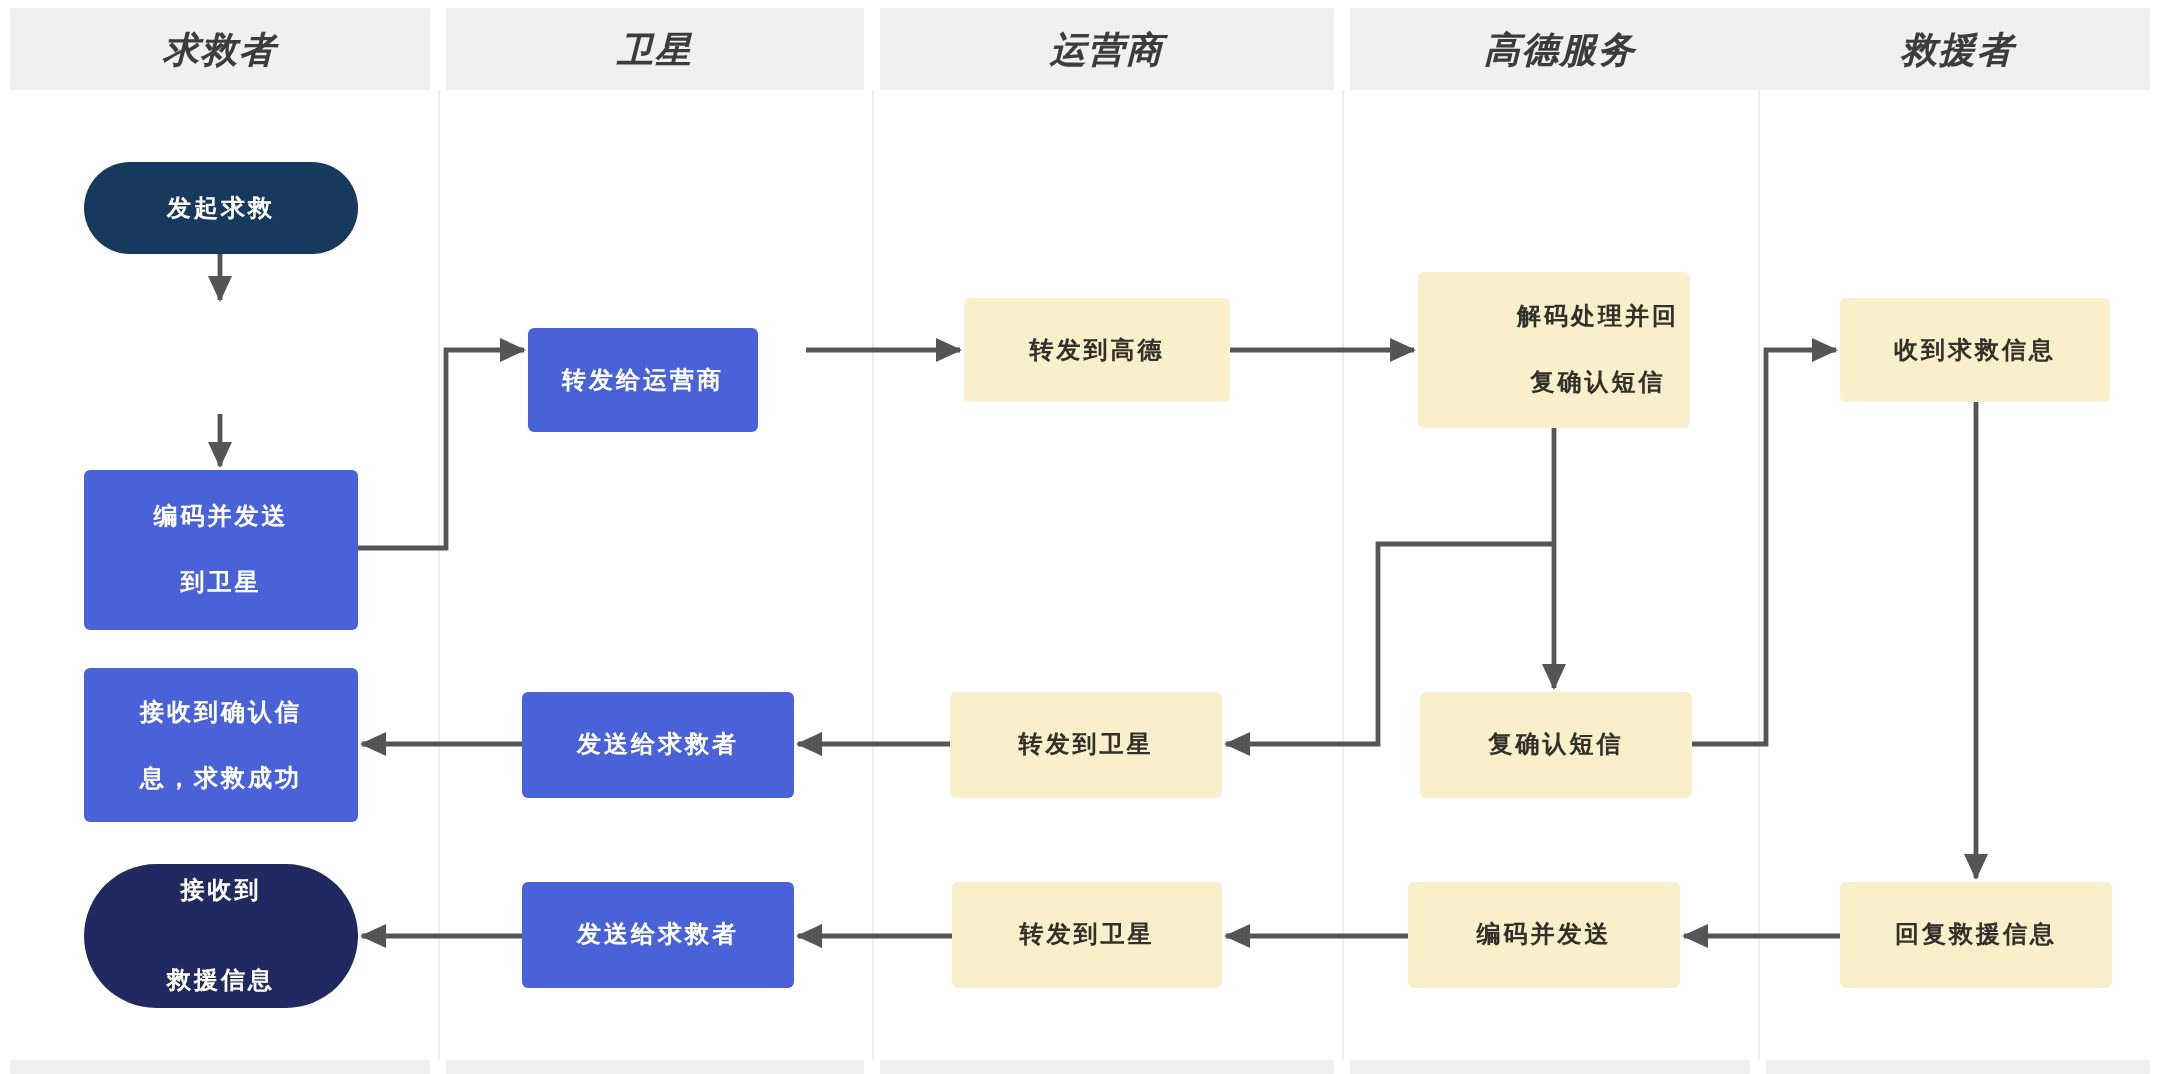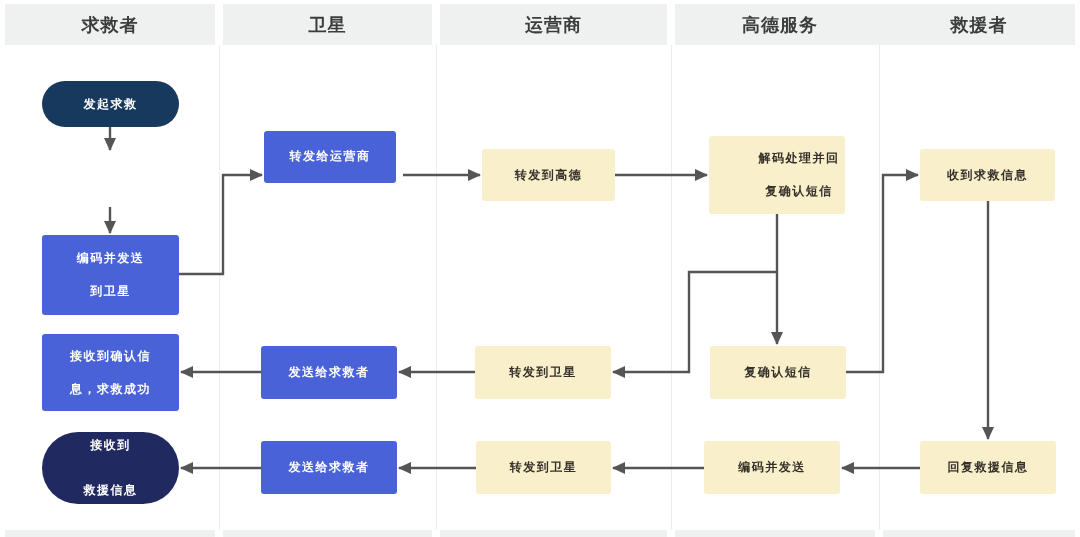--- a/index.html
+++ b/index.html
@@ -5,21 +5,21 @@
   html,body{margin:0;padding:0;background:#ffffff;}
   .stage{
     position:relative;width:1080px;height:537px;background:#ffffff;overflow:hidden;
     font-family:"Liberation Sans","DejaVu Sans",sans-serif;
   }
   .lane-header,.lane-footer{
     position:absolute;background:var(--header-bg,#eff0f0);
   }
   .lane-header{
     top:4px;height:41px;display:flex;align-items:center;justify-content:center;
-    font-size:18px;font-weight:700;color:var(--header-text,#3c3c3c);letter-spacing:1px;
+    font-size:18px;font-weight:700;color:var(--header-text,#3c3c3c);letter-spacing:1px;font-style:italic;
   }
   .lane-footer{top:530px;height:7px;}
   .divider{position:absolute;top:45px;height:485px;width:1px;background:var(--divider,#ededed);}
   svg.wires{position:absolute;left:0;top:0;pointer-events:none;}
   svg.wires path.edge{fill:none;stroke:var(--connector,#555);stroke-width:2.4px;stroke-linejoin:miter;}
   #ah path{fill:var(--connector,#555);}
   .node{
     position:absolute;display:flex;flex-direction:column;align-items:center;justify-content:center;
     font-size:12px;font-weight:600;letter-spacing:1.5px;text-align:center;line-height:33px;
     border-radius:3px;box-sizing:border-box;
@@ -83,21 +83,21 @@
   </div>
   <div class="node node-blue" style="left:42px;top:334px;width:137px;height:77px;">
     <span>接收到确认信</span>
     <span>息，求救成功</span>
   </div>
   <div class="node node-terminal-bottom" style="left:42px;top:432px;width:137px;height:72px;">
     <span>接收到</span>
     <span>救援信息</span>
   </div>
 
-  <div class="node node-blue" style="left:264px;top:131px;width:132px;height:52px;font-family:Liberation Mono, monospace;">
+  <div class="node node-blue" style="left:264px;top:164px;width:115px;height:52px;">
     <span>转发给运营商</span>
   </div>
   <div class="node node-blue" style="left:261px;top:346px;width:136px;height:53px;">
     <span>发送给求救者</span>
   </div>
   <div class="node node-blue" style="left:261px;top:441px;width:136px;height:53px;">
     <span>发送给求救者</span>
   </div>
 
   <div class="node node-cream" style="left:482px;top:149px;width:133px;height:52px;">

